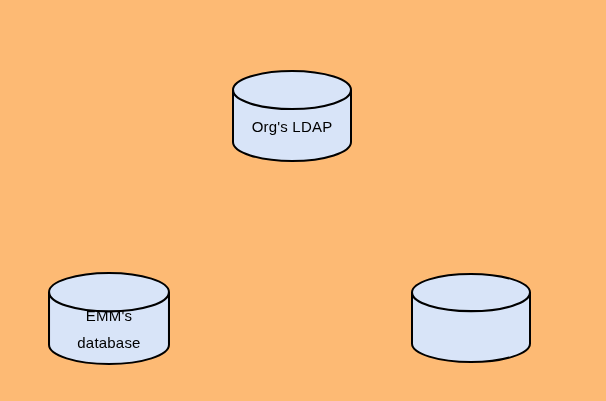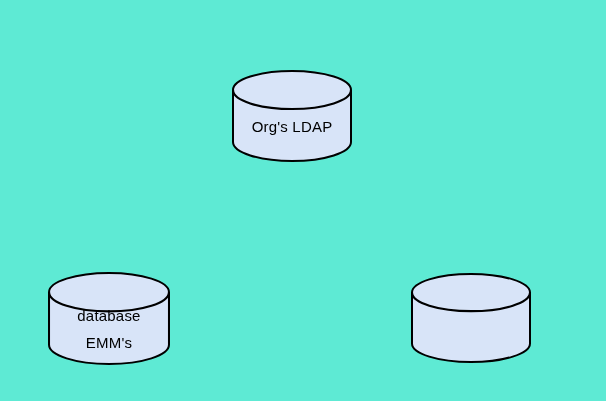--- a/index.html
+++ b/index.html
@@ -52,40 +52,40 @@
     line-height: 27px;
     letter-spacing: 0.2px;
   }
   .node-label div {
     white-space: nowrap;
   }
 </style>
 </head>
 <body>
 
-<div class="canvas" style="background: #5eead4; --stroke-color: #000000; --label-color: #000000;">
+<div class="canvas" style="background: #fdba74; --stroke-color: #000000; --label-color: #000000;">
 
   <div class="node" style="left:232px; top:70px; width:120px; height:92px;">
     <svg viewBox="0 0 120 92" preserveAspectRatio="none">
       <path class="cyl-outline" d="M1 20 A59 19 0 0 1 119 20 L119 72 A59 19 0 0 1 1 72 Z" fill="#d8e4f8"></path>
       <path class="cyl-rim" d="M1 20 A59 19 0 0 0 119 20"></path>
     </svg>
     <div class="node-label">
       <div>Org's LDAP</div>
     </div>
   </div>
 
   <div class="node" style="left:48px; top:272px; width:122px; height:93px;">
     <svg viewBox="0 0 120 92" preserveAspectRatio="none">
       <path class="cyl-outline" d="M1 20 A59 19 0 0 1 119 20 L119 72 A59 19 0 0 1 1 72 Z" fill="#d8e4f8"></path>
       <path class="cyl-rim" d="M1 20 A59 19 0 0 0 119 20"></path>
     </svg>
     <div class="node-label">
+      <div>EMM's</div>
       <div>database</div>
-      <div>EMM's</div>
     </div>
   </div>
 
   <div class="node" style="left:411px; top:273px; width:120px; height:90px;">
     <svg viewBox="0 0 120 92" preserveAspectRatio="none">
       <path class="cyl-outline" d="M1 20 A59 19 0 0 1 119 20 L119 72 A59 19 0 0 1 1 72 Z" fill="#d8e4f8"></path>
       <path class="cyl-rim" d="M1 20 A59 19 0 0 0 119 20"></path>
     </svg>
   </div>
 

